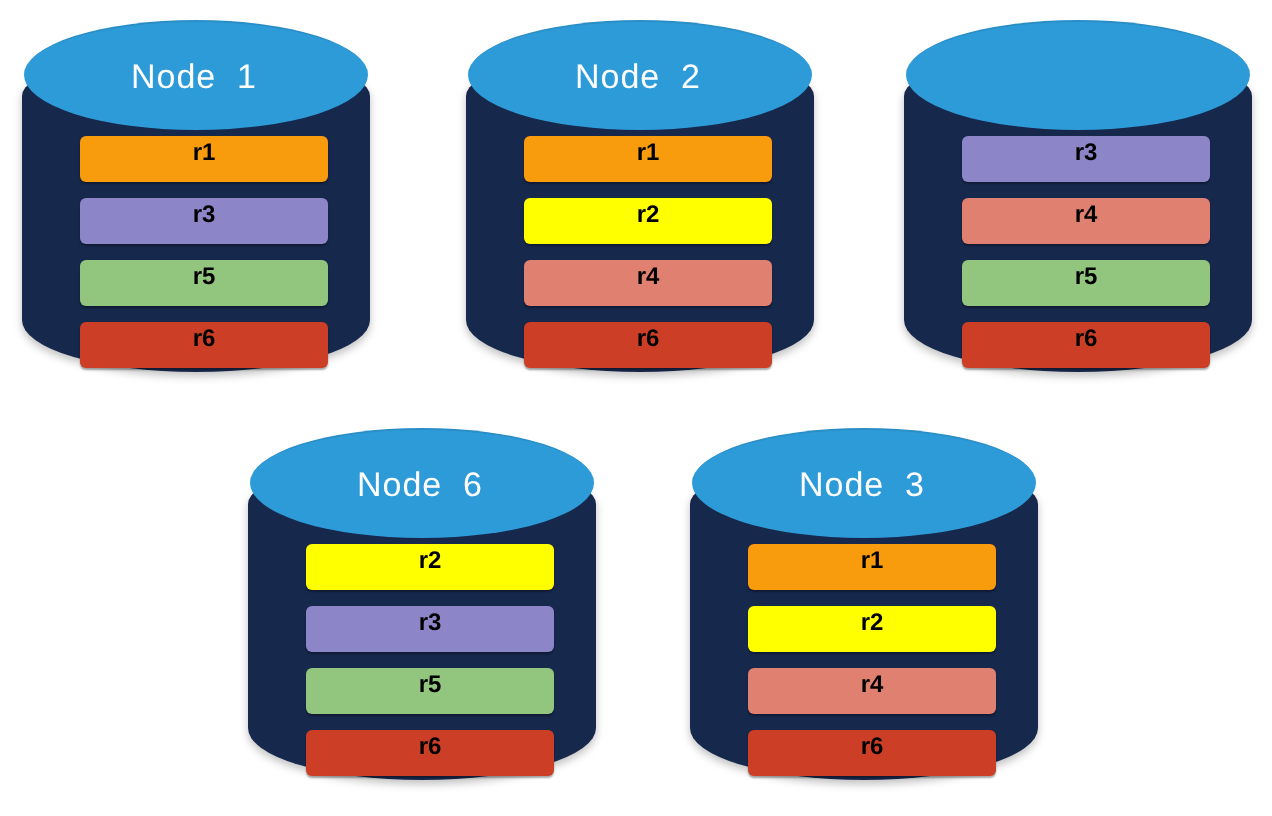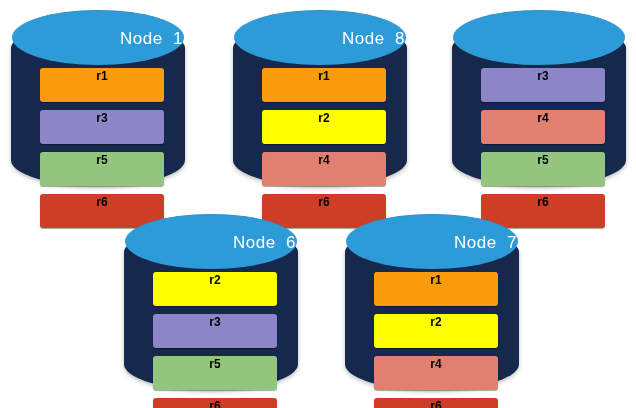--- a/index.html
+++ b/index.html
@@ -42,38 +42,38 @@
     border-radius: 50%;
     border-top: 1px solid #2a8ec6;
   }
   .node-label {
     position: absolute;
     left: 0;
     top: 2px;
     width: 172px;
     height: 54px;
     line-height: 58px;
-    text-align: right;
+    text-align: center;
     color: #ffffff;
     font-size: 17px;
     font-weight: 400;
     letter-spacing: 0.5px;
     white-space: pre;
   }
 
   
   .bars {
     position: absolute;
     left: 29px;
     top: 60px;
     width: 124px;
   }
   .bar {
     position: relative;
-    height: 34px;
+    height: 23px;
     margin-bottom: 8px;
     border-radius: 3px;
     line-height: 17px;
     text-align: center;
     font-size: 12px;
     font-weight: bold;
     color: #000000;
     box-shadow: 0 1px 1px rgba(0,0,0,0.35);
   }
   .bar:last-child { margin-bottom: 0; }
@@ -90,21 +90,21 @@
       <div class="bars">
         <div class="bar" style="background: rgb(248, 156, 14);">r1</div>
         <div class="bar" style="background: rgb(140, 134, 200);">r3</div>
         <div class="bar" style="background: rgb(146, 198, 127);">r5</div>
         <div class="bar" style="background: rgb(204, 63, 38);">r6</div>
       </div>
     </div>
     <div class="node" style="left: 233px; top: 8px;">
       <div class="cyl-body" style="background: rgb(23, 40, 77);"></div>
       <div class="cyl-top" style="background: rgb(46, 155, 217);"></div>
-      <div class="node-label" style="color: rgb(255, 255, 255);">Node  8</div>
+      <div class="node-label" style="color: rgb(255, 255, 255);">Node  2</div>
       <div class="bars">
         <div class="bar" style="background: rgb(248, 156, 14);">r1</div>
         <div class="bar" style="background: rgb(255, 255, 0);">r2</div>
         <div class="bar" style="background: rgb(224, 128, 112);">r4</div>
         <div class="bar" style="background: rgb(204, 63, 38);">r6</div>
       </div>
     </div>
     <div class="node" style="left: 452px; top: 8px;">
       <div class="cyl-body" style="background: rgb(23, 40, 77);"></div>
       <div class="cyl-top" style="background: rgb(46, 155, 217);"></div>
@@ -122,21 +122,21 @@
       <div class="bars">
         <div class="bar" style="background: rgb(255, 255, 0);">r2</div>
         <div class="bar" style="background: rgb(140, 134, 200);">r3</div>
         <div class="bar" style="background: rgb(146, 198, 127);">r5</div>
         <div class="bar" style="background: rgb(204, 63, 38);">r6</div>
       </div>
     </div>
     <div class="node" style="left: 345px; top: 212px;">
       <div class="cyl-body" style="background: rgb(23, 40, 77);"></div>
       <div class="cyl-top" style="background: rgb(46, 155, 217);"></div>
-      <div class="node-label" style="color: rgb(255, 255, 255);">Node  7</div>
+      <div class="node-label" style="color: rgb(255, 255, 255);">Node  3</div>
       <div class="bars">
         <div class="bar" style="background: rgb(248, 156, 14);">r1</div>
         <div class="bar" style="background: rgb(255, 255, 0);">r2</div>
         <div class="bar" style="background: rgb(224, 128, 112);">r4</div>
         <div class="bar" style="background: rgb(204, 63, 38);">r6</div>
       </div>
     </div>
   </div>
 
 </body></html>

